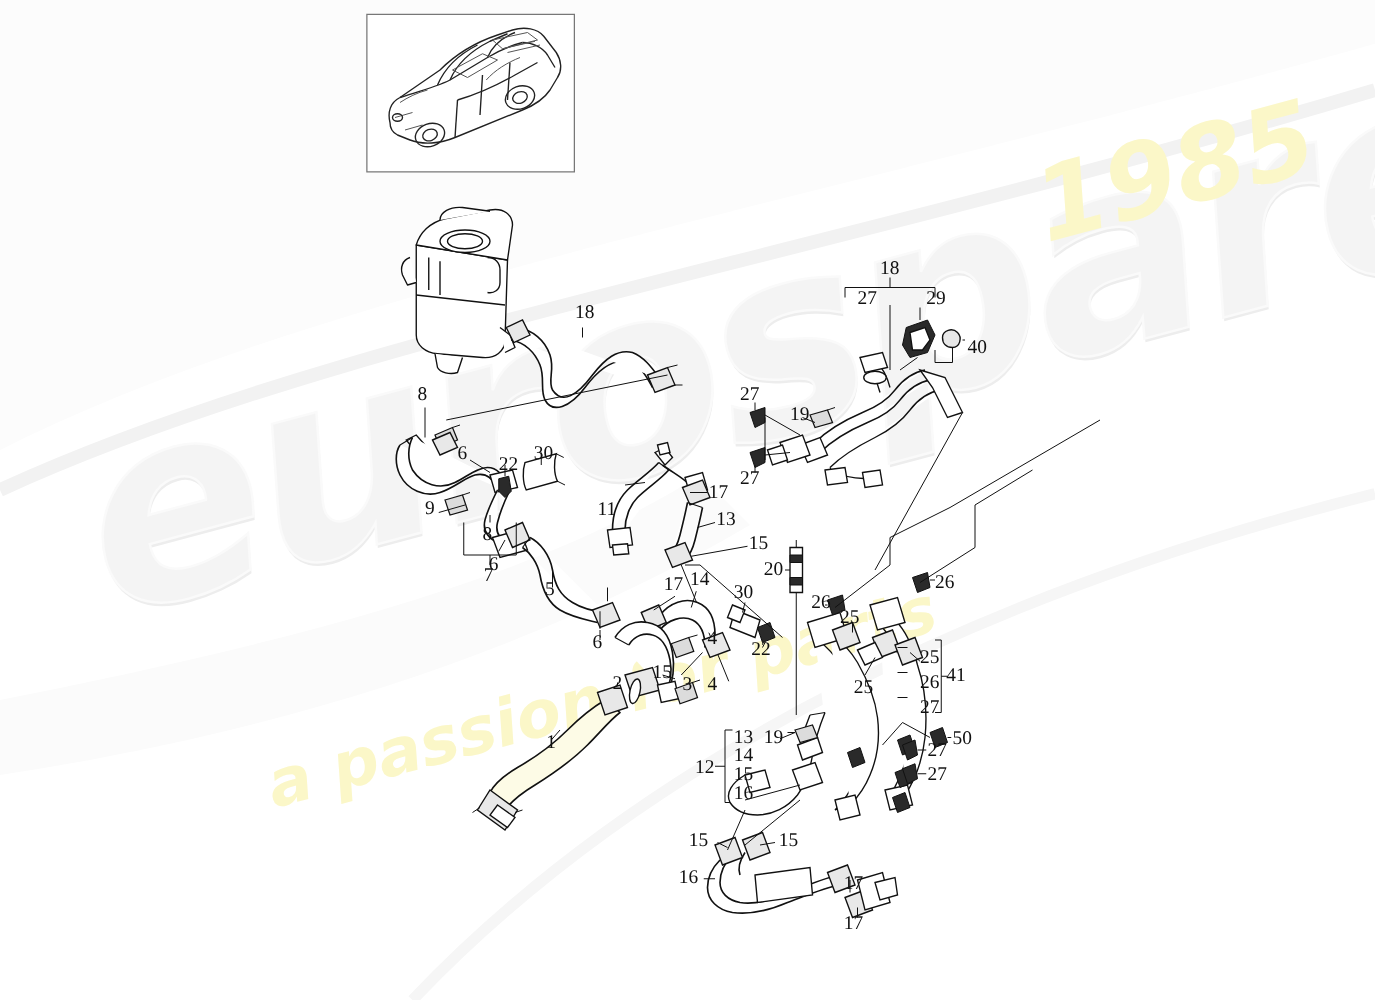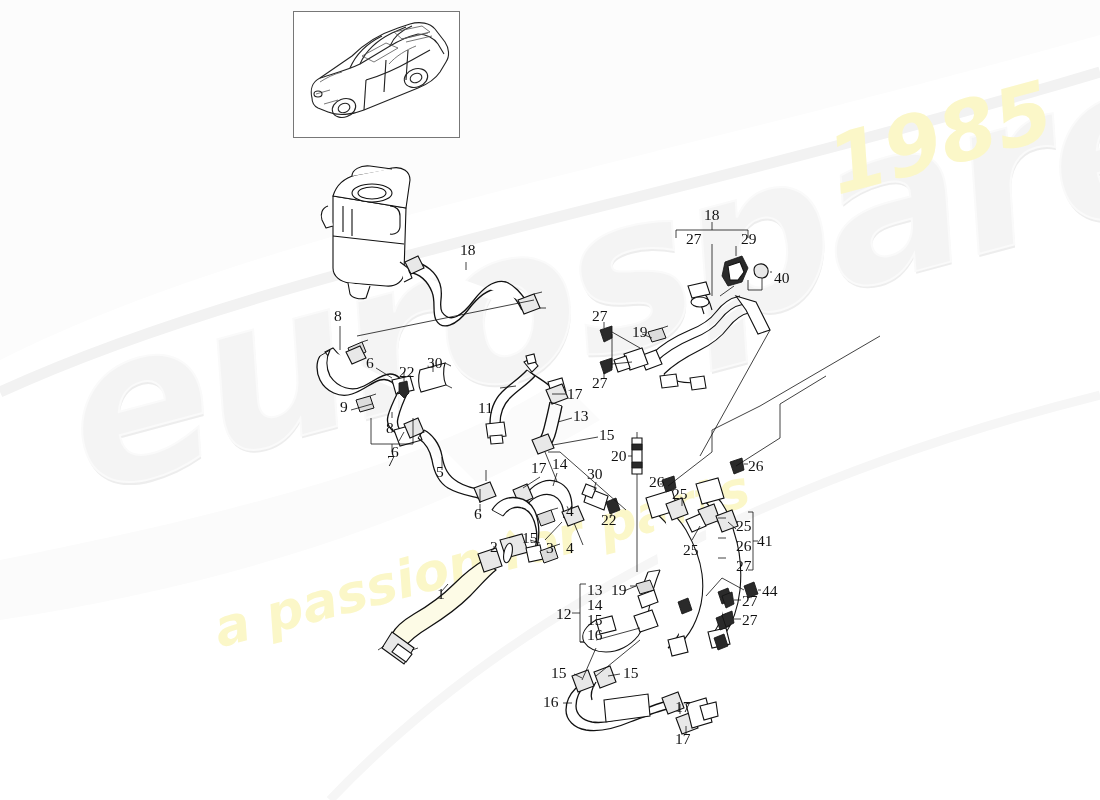--- a/index.html
+++ b/index.html
@@ -514,17 +514,17 @@
     <div class="lbl" style="left:736px;top:518px">25</div>
     <div class="lbl" style="left:649px;top:474px">26</div>
     <div class="lbl" style="left:748px;top:458px">26</div>
     <div class="lbl" style="left:736px;top:538px">26</div>
     <div class="lbl" style="left:686px;top:231px">27</div>
     <div class="lbl" style="left:592px;top:308px">27</div>
     <div class="lbl" style="left:592px;top:375px">27</div>
     <div class="lbl" style="left:736px;top:558px">27</div>
     <div class="lbl" style="left:742px;top:593px">27</div>
     <div class="lbl" style="left:742px;top:612px">27</div>
-    <div class="lbl" style="left:762px;top:583px">44</div>
+    <div class="lbl" style="left:762px;top:583px">50</div>
     <div class="lbl" style="left:741px;top:231px">29</div>
     <div class="lbl" style="left:774px;top:270px">40</div>
   </div>
 </div>
 
 </body></html>

